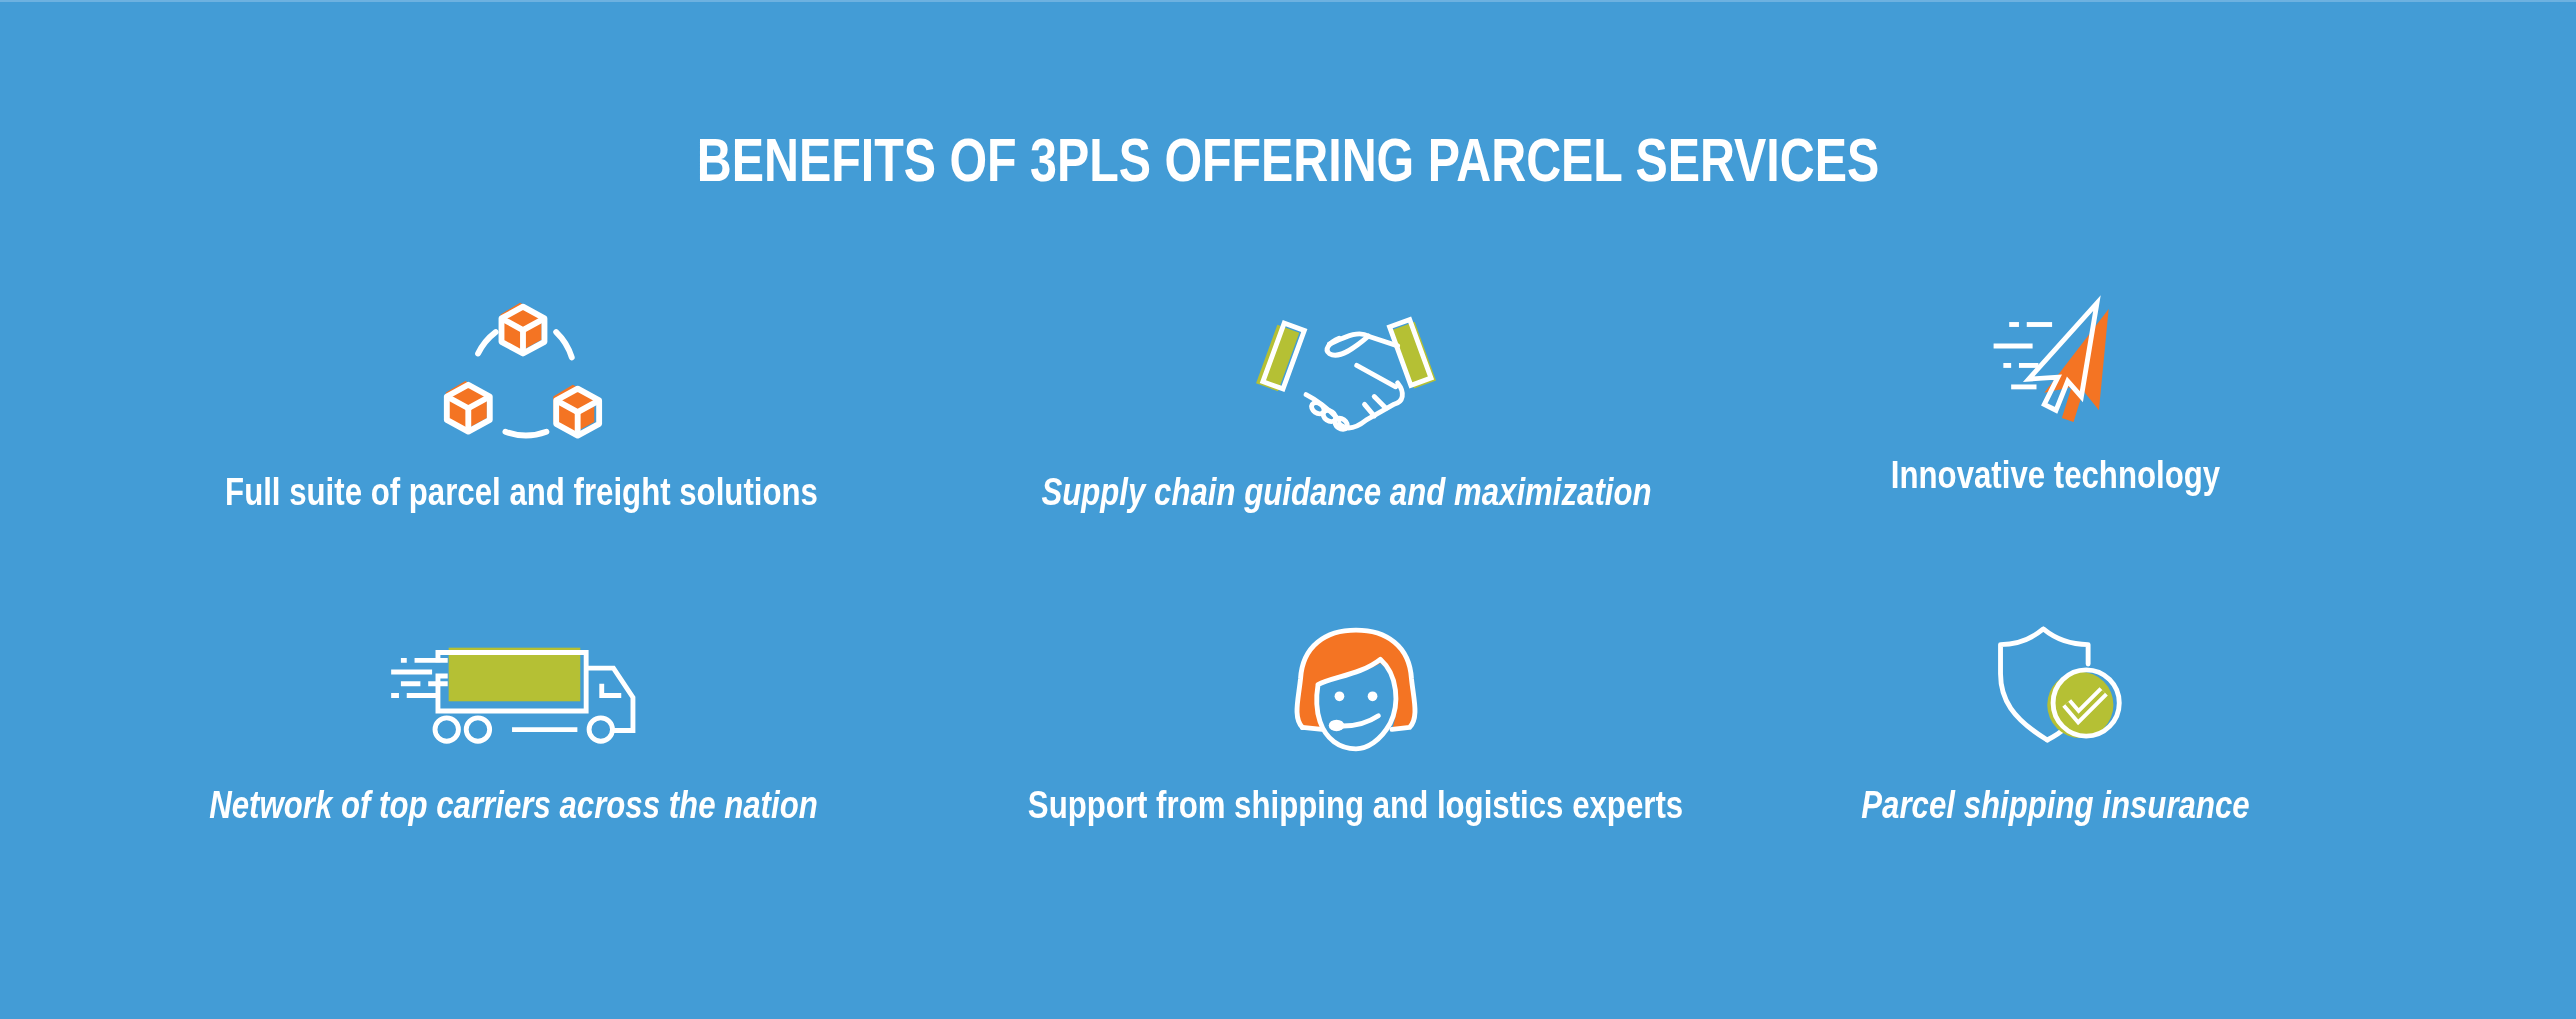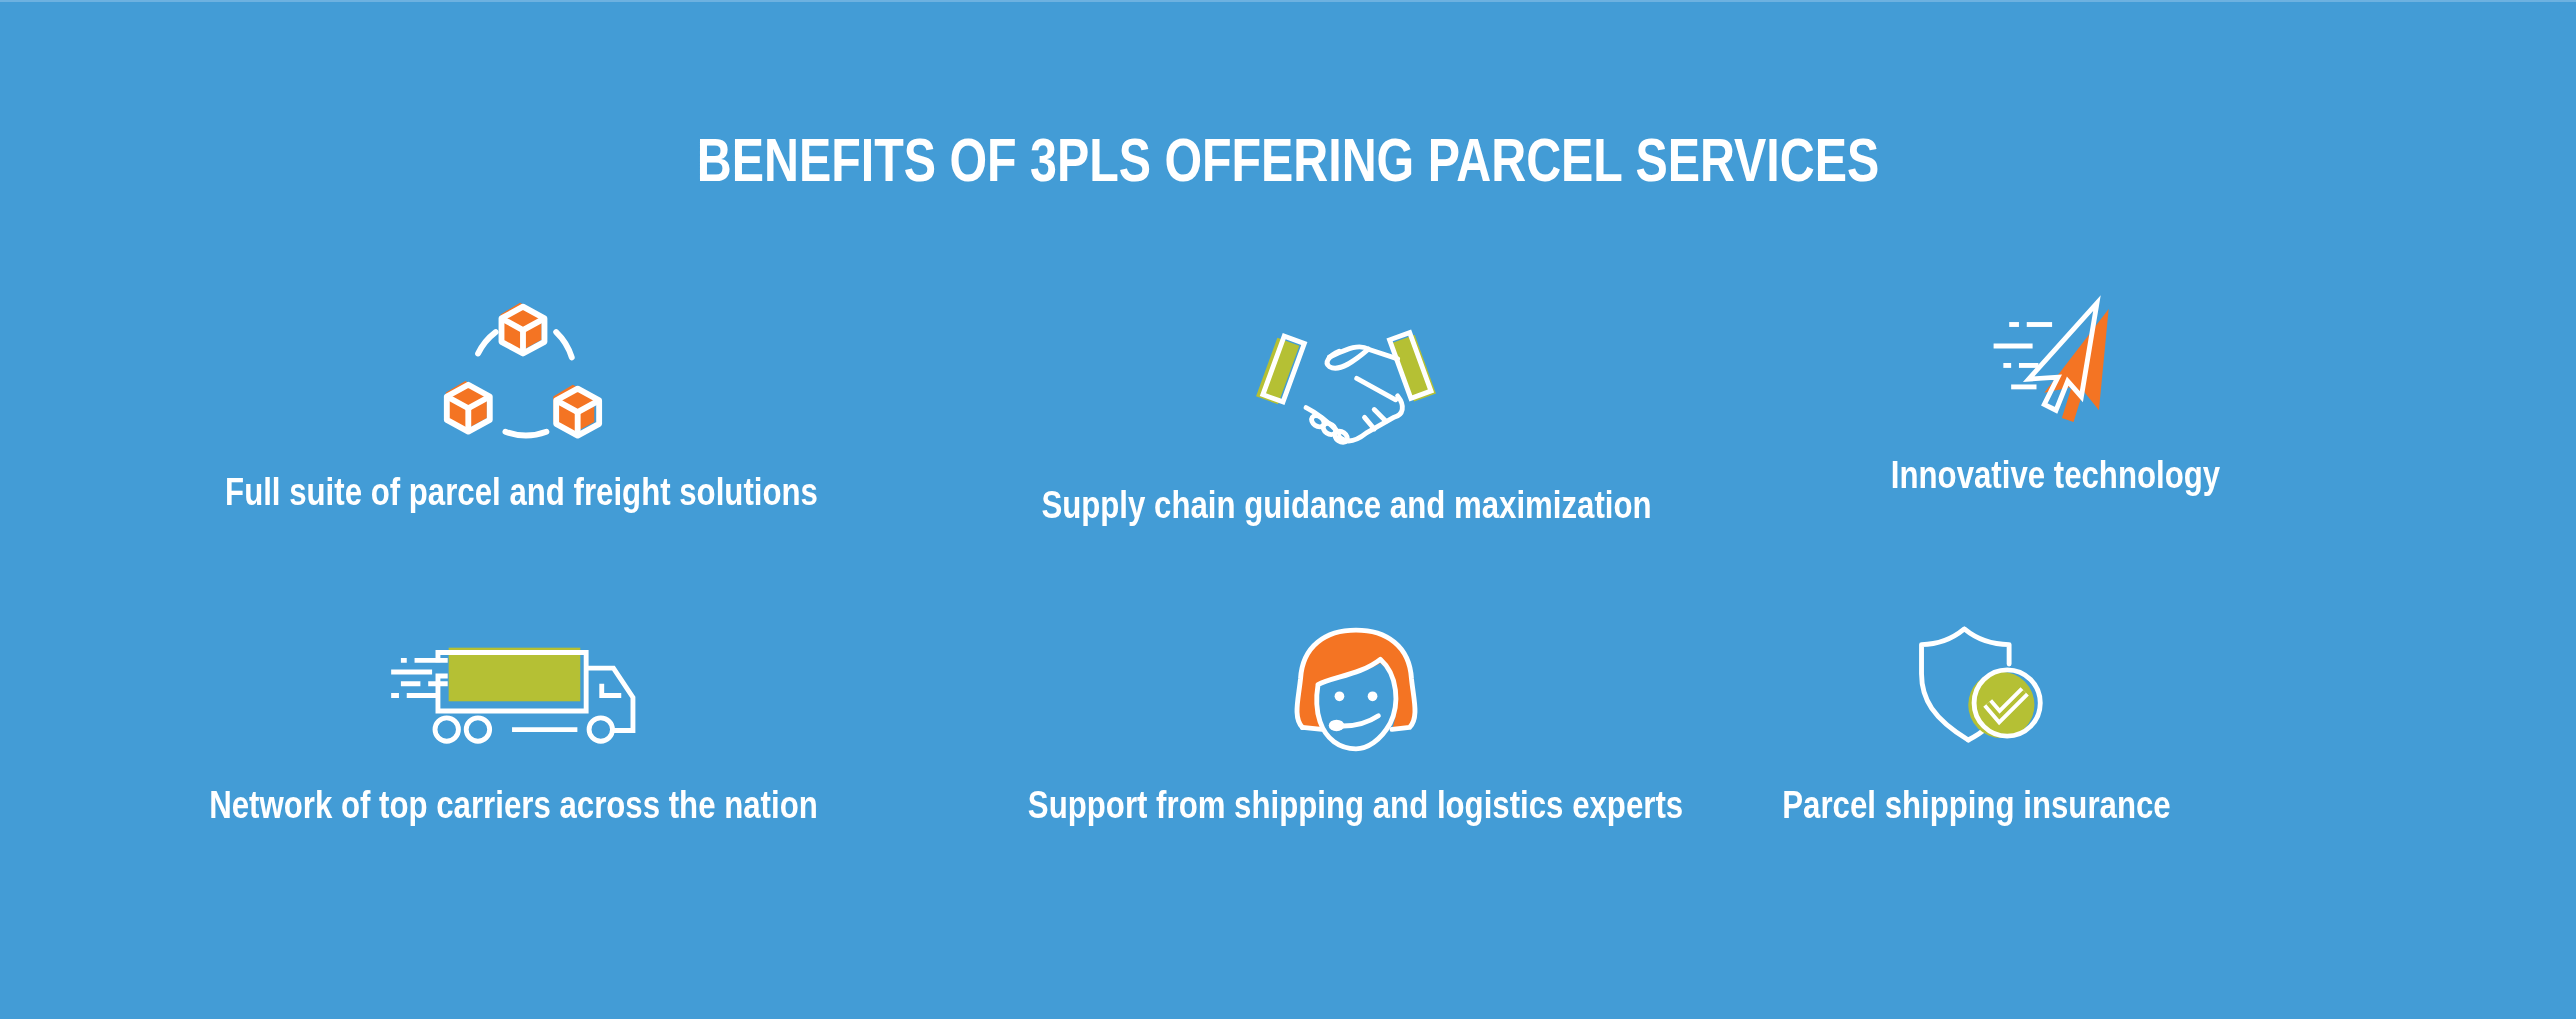--- a/index.html
+++ b/index.html
@@ -58,21 +58,21 @@
     <g transform="translate(142,122)">
       <polygon points="-20,-14 0,-26 22,-14 22,12 0,24 -20,12" fill="#f47423" transform="translate(-5,-2)"></polygon>
       <polygon points="-22,-12 0,-24 22,-12 22,12 0,24 -22,12" fill="none" stroke="#fff" stroke-width="6" stroke-linejoin="round"></polygon>
       <polyline points="-22,-12 0,0 22,-12" fill="none" stroke="#fff" stroke-width="6" stroke-linejoin="round"></polyline>
       <line x1="0" y1="0" x2="0" y2="24" stroke="#fff" stroke-width="6"></line>
     </g>
   </svg>
   <div class="label" style="top:185px;">Full suite of parcel and freight solutions</div>
 </div>
 
-<div class="item" style="left:917px; top:296px; height:244px;">
+<div class="item" style="left:917px; top:283px; height:244px;font-style:italic;">
   <svg class="icon" width="195" height="146" viewBox="0 0 200 150" style="top:24.4px;">
 
     <g transform="translate(30,55) rotate(20)">
       <rect x="-14" y="-34" width="24" height="64" fill="#b5c034"></rect>
       <rect x="-8" y="-38" width="22" height="64" fill="none" stroke="#fff" stroke-width="5"></rect>
     </g>
 
     <g transform="translate(168,52) rotate(-20)">
       <rect x="-10" y="-34" width="24" height="64" fill="#b5c034"></rect>
       <rect x="-12" y="-38" width="22" height="64" fill="none" stroke="#fff" stroke-width="5"></rect>
@@ -102,21 +102,21 @@
         <line x1="50" y1="30" x2="76" y2="30"></line>
       <line x1="16" y1="52" x2="56" y2="52"></line>
       <line x1="26" y1="72" x2="34" y2="72"></line>
         <line x1="42" y1="72" x2="62" y2="72"></line>
       <line x1="34" y1="94" x2="60" y2="94"></line>
     </g>
   </svg>
   <div class="label" style="top:185px;">Innovative technology</div>
 </div>
 
-<div class="item" style="left:84px; top:605px; height:244px;">
+<div class="item" style="left:84px; top:605px; height:244px;font-style:italic;">
   <svg class="icon" width="273" height="137" viewBox="0 0 280 140" style="top:19.5px;">
     <rect x="73" y="23" width="135" height="55" fill="#b5c034"></rect>
     <g fill="none" stroke="#fff" stroke-width="5">
       <polyline points="72,52 62,52 62,88 214,88 214,28 62,28 62,38"></polyline>
       <polyline points="214,44 242,44 262,74 262,108 242,108"></polyline>
       <polyline points="230,60 230,72 250,72"></polyline>
       <circle cx="71" cy="107" r="12"></circle>
       <circle cx="103" cy="107" r="12"></circle>
       <circle cx="229" cy="107" r="12"></circle>
       <line x1="138" y1="107" x2="205" y2="107"></line>
@@ -143,21 +143,21 @@
       <path d="M40 112 L20 110"></path>
       <path d="M52 108 C70 110 86 106 98 98"></path>
     </g>
     <circle cx="58" cy="78" r="5" fill="#fff"></circle>
     <circle cx="92" cy="78" r="5" fill="#fff"></circle>
     <ellipse cx="55" cy="108" rx="8" ry="6" fill="#fff"></ellipse>
   </svg>
   <div class="label" style="top:176px;">Support from shipping and logistics experts</div>
 </div>
 
-<div class="item" style="left:1547px; top:605px; height:244px;">
+<div class="item" style="left:1626px; top:605px; height:244px;font-style:italic;">
   <svg class="icon" width="146" height="137" viewBox="0 0 150 140" style="top:9.8px;">
     <path d="M62 14 C74 24 90 30 108 30 L108 50 M66 128 C30 106 18 86 18 60 L18 30 C36 30 50 24 62 14" fill="none" stroke="#fff" stroke-width="5" stroke-linejoin="round" stroke-linecap="round"></path>
     <path d="M66 128 C74 124 80 120 84 116" fill="none" stroke="#fff" stroke-width="5" stroke-linecap="round"></path>
     <circle cx="100" cy="92" r="34" fill="#b5c034"></circle>
     <circle cx="106" cy="90" r="34" fill="none" stroke="#fff" stroke-width="5"></circle>
     <polyline points="86,90 98,104 124,78" fill="none" stroke="#fff" stroke-width="12" stroke-linejoin="miter"></polyline>
     <polyline points="86,90 98,104 124,78" fill="none" stroke="#b5c034" stroke-width="4" stroke-linejoin="miter"></polyline>
   </svg>
   <div class="label" style="top:176px;">Parcel shipping insurance</div>
 </div>

